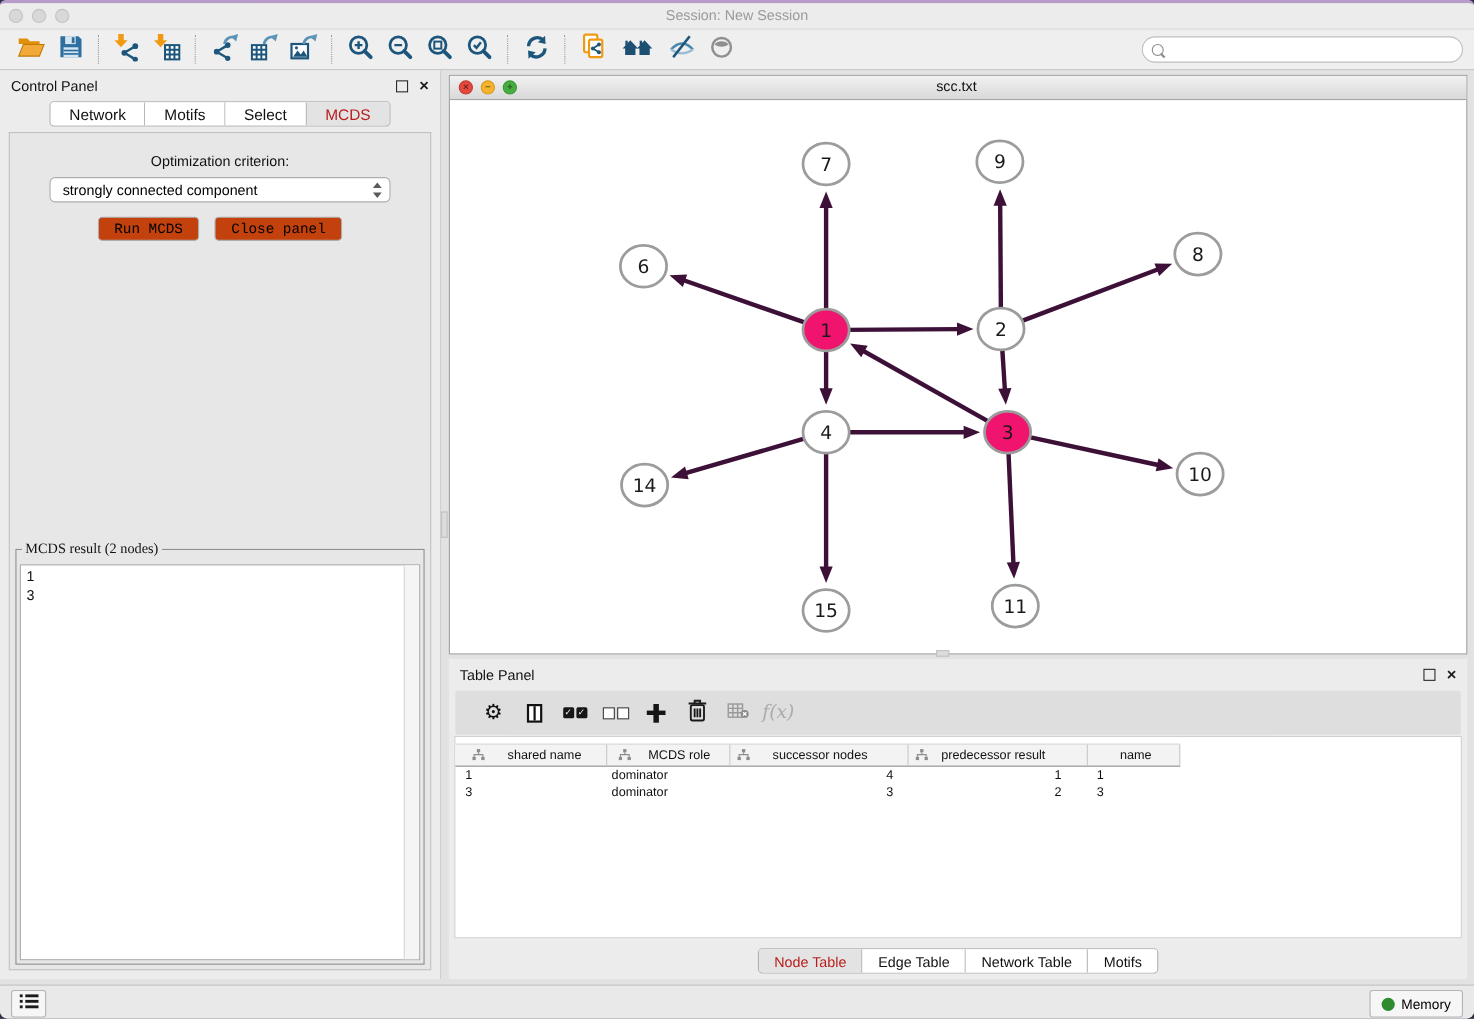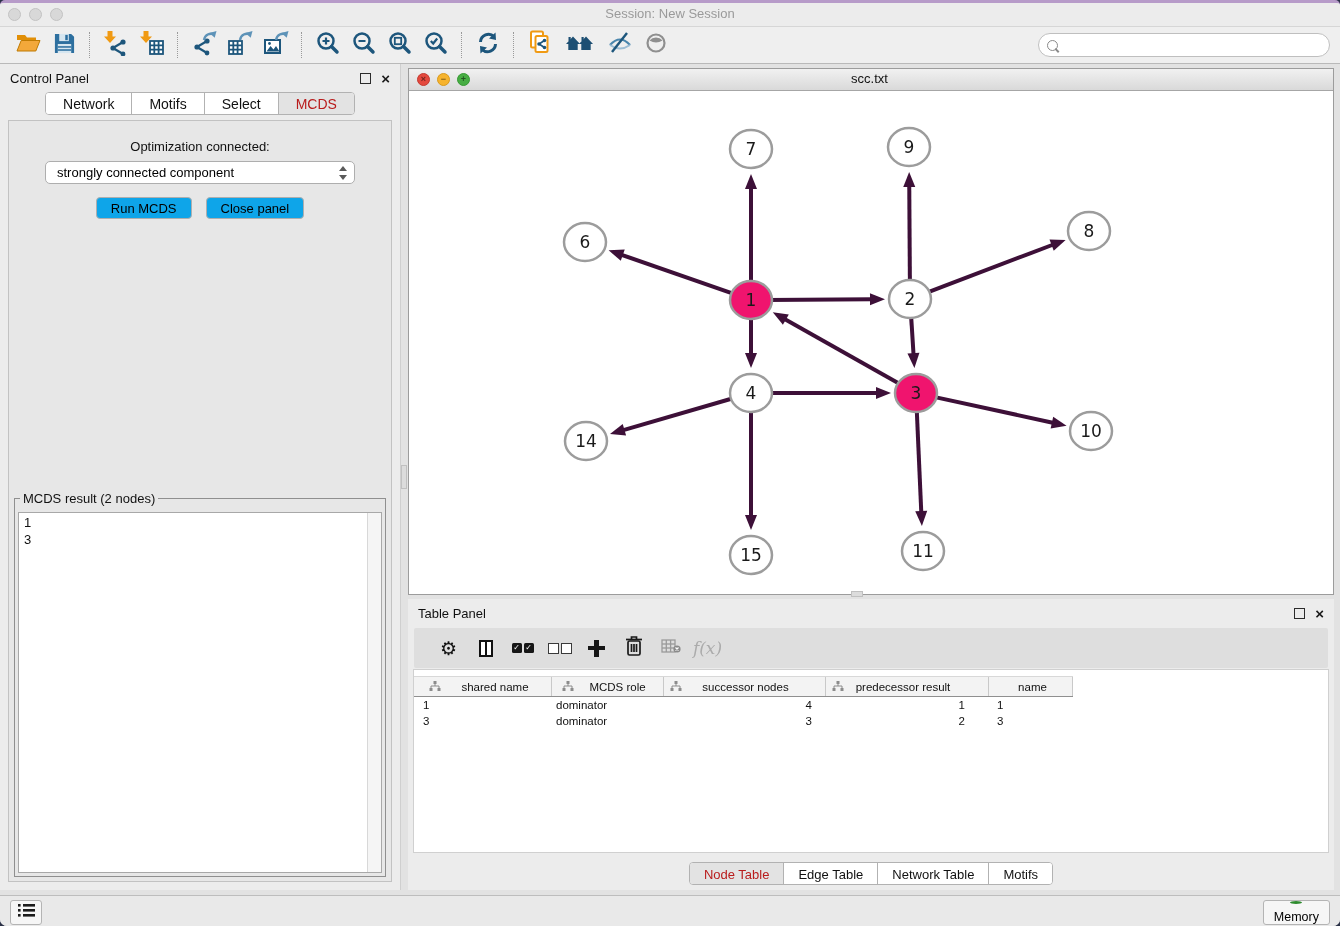--- a/index.html
+++ b/index.html
@@ -37,24 +37,24 @@
   .segment.active{background:#e3e3e3;color:#b91c1c;}
   .cp-content{position:absolute;left:8px;right:8px;top:56px;bottom:8px;border:1px solid #c2c2c2;background:#e7e7e7;}
   .opt-label{margin-top:18px;text-align:center;font-size:13px;color:#111;}
   .criterion{width:310px;height:23px;margin:7px auto 0;background:#fff;border:1px solid #aeaeae;border-radius:5px;
     display:flex;align-items:center;padding:0 6px 0 11px;box-sizing:border-box;font-size:13px;cursor:pointer;}
   .criterion .lbl{flex:1;}
   .stepper{width:11px;height:14px;position:relative;}
   .stepper::before{content:"";position:absolute;left:2px;top:0;border:4px solid transparent;border-bottom:5px solid #5a5a5a;border-top:none;}
   .stepper::after{content:"";position:absolute;left:2px;bottom:0;border:4px solid transparent;border-top:5px solid #5a5a5a;border-bottom:none;}
   .cp-buttons{display:flex;justify-content:center;gap:14px;margin-top:13px;}
-  .btn{height:22px;padding:0 14px;background:#0ea5e9;border:1px solid #aeaeae;border-radius:4px;font-size:13px;
-    font-family:Liberation Sans, sans-serif;cursor:pointer;text-align:right;}
+  .btn{height:22px;padding:0 14px;background:#c2410c;border:1px solid #aeaeae;border-radius:4px;font-size:13px;
+    font-family:Liberation Mono, monospace;cursor:pointer;text-align:right;}
   .result-fieldset{position:absolute;left:5px;right:5px;top:370px;bottom:4px;border:1px solid #8f8f8f;margin:0;padding:3px;}
-  .result-fieldset legend{font-size:13px;padding:0 3px;margin-left:2px;color:#111;}
+  .result-fieldset legend{font-size:13px;padding:0 3px;margin-left:2px;color:#111;font-family:Liberation Serif, serif;}
   .result-box{position:absolute;left:3px;right:3px;top:6px;bottom:3px;background:#fff;border:1px solid #a8a8a8;}
   .result-text{position:absolute;left:5px;top:1px;font-size:13px;line-height:17px;white-space:pre;color:#111;}
   .scroll-track{position:absolute;right:0;top:0;bottom:0;width:13px;background:#f5f5f5;border-left:1px solid #d8d8d8;}
   
   .network-window{position:absolute;left:408px;top:4px;width:926px;height:527px;background:#fff;
     border:1px solid #9c9c9c;box-sizing:border-box;}
   .nw-titlebar{height:21px;background:linear-gradient(#f1f1f1,#d9d9d9);border-bottom:1px solid #a6a6a6;position:relative;}
   .nw-lights{position:absolute;left:8px;top:4px;display:flex;gap:7px;}
   .nw-light{width:13px;height:13px;border-radius:50%;font-size:9px;font-weight:700;color:rgba(0,0,0,.5);
     display:flex;align-items:center;justify-content:center;box-sizing:border-box;cursor:pointer;line-height:1;}
@@ -90,21 +90,21 @@
   .c2{width:162px;text-align:right;padding-right:14px;}
   .c3{width:163px;text-align:right;padding-right:24px;}
   .c4{width:84px;padding-left:8px;}
   .tp-tabs{position:absolute;left:0;right:0;bottom:5px;display:flex;justify-content:center;}
   .tp-tabs .segment{font-size:13px;padding:0 14px;height:22px;}
   
   .statusbar{height:33px;background:#e9e9e9;border-top:1px solid #bdbdbd;position:relative;box-sizing:border-box;}
   .sb-left{position:absolute;left:10px;top:4px;width:30px;height:23px;background:#f6f6f6;border:1px solid #b4b4b4;
     border-radius:3px;display:flex;align-items:center;justify-content:center;cursor:pointer;}
   .sb-right{position:absolute;right:10px;top:4px;height:23px;background:#f6f6f6;border:1px solid #b4b4b4;border-radius:3px;
-    display:flex;align-items:center;padding:0 10px;gap:6px;font-size:12.5px;cursor:pointer;flex-direction:column;}
+    display:flex;align-items:center;padding:0 10px;gap:6px;font-size:12.5px;cursor:pointer;}
   .mem-dot{width:12px;height:12px;border-radius:50%;background:#2e8b2e;}
   .v-handle{position:absolute;left:401px;top:401px;width:6px;height:24px;background:#dcdcdc;border:1px solid #c0c0c0;box-sizing:border-box;}
   .h-handle{position:absolute;left:851px;top:527px;width:12px;height:6px;background:#dcdcdc;border:1px solid #c0c0c0;box-sizing:border-box;}
 </style>
 </head>
 <body>
 
 <div class="app">
 
   <div class="titlebar">
@@ -299,21 +299,21 @@
       </div>
       <div class="cp-tabs">
         <span class="segmented">
           <span class="segment">Network</span>
           <span class="segment">Motifs</span>
           <span class="segment">Select</span>
           <span class="segment active">MCDS</span>
         </span>
       </div>
       <div class="cp-content">
-        <div class="opt-label">Optimization connected:</div>
+        <div class="opt-label">Optimization criterion:</div>
         <div class="criterion">
           <span class="lbl">strongly connected component</span>
           <span class="stepper"></span>
         </div>
         <div class="cp-buttons">
           <button class="btn">Run MCDS</button>
           <button class="btn">Close panel</button>
         </div>
         <fieldset class="result-fieldset">
           <legend>MCDS result (2 nodes)</legend>

